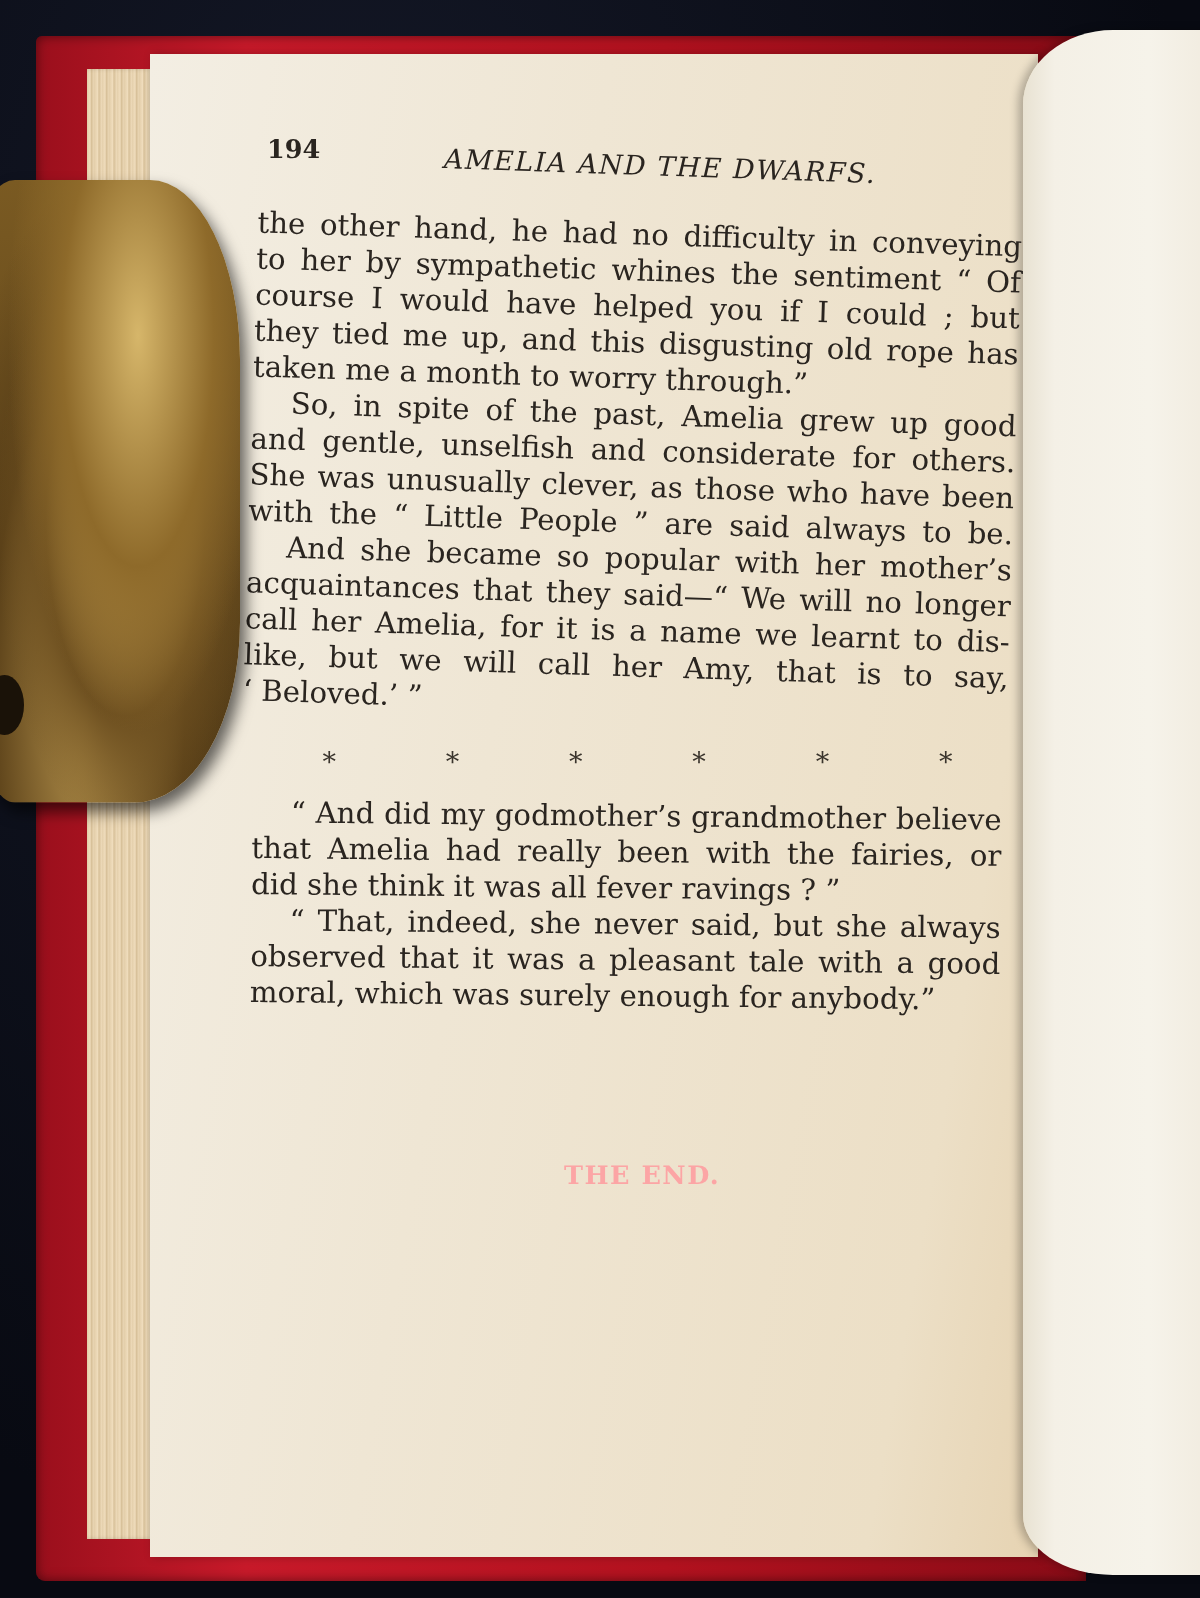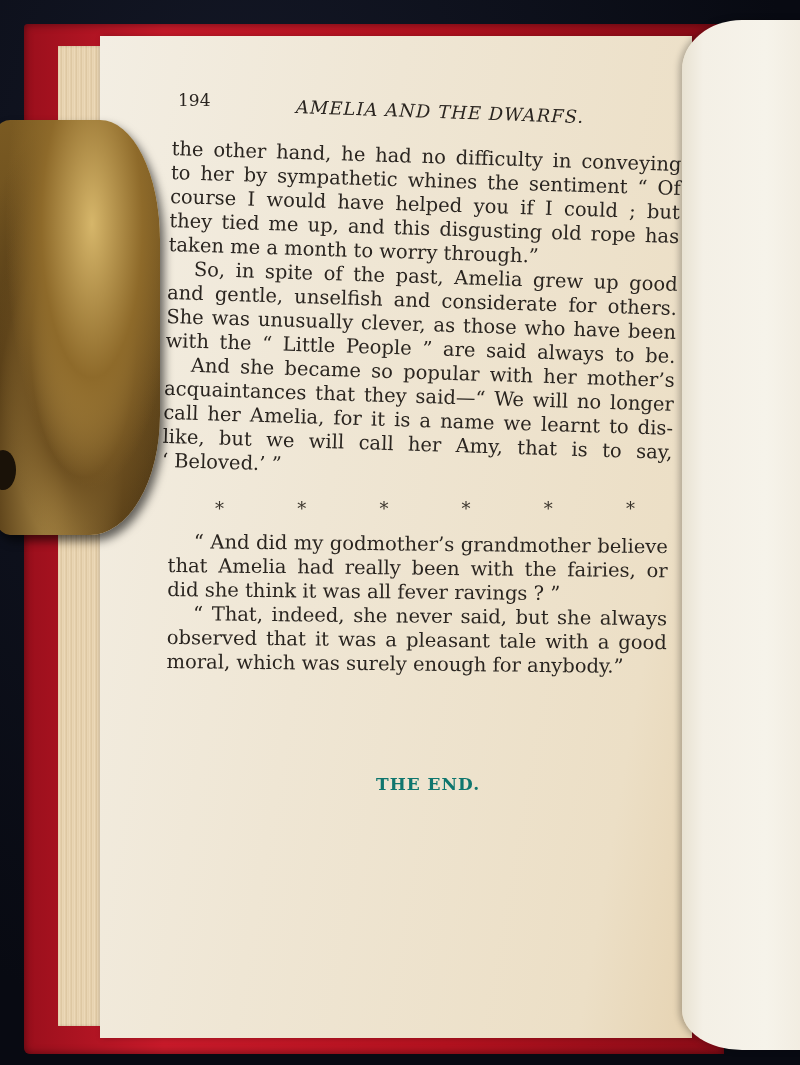--- a/index.html
+++ b/index.html
@@ -52,21 +52,21 @@
   }
   .clip .hole {
     position:absolute; left:0px; top:330px; width:26px; height:40px;
     background:#1a1208; border-radius:50%;
   }
   .text {
     position:absolute; color:#2a2520;
     font-family:"DejaVu Serif", serif;
     white-space:nowrap;
   }
-  .folio { left:178px; top:90px; font-size:17px; font-weight:normal; }
+  .folio { left:178px; top:90px; font-size:17px; font-weight:bold; }
   .running-head { left:296px; top:96px; font-size:18px; font-style:italic; letter-spacing:1px; transform:rotate(2deg); transform-origin:left center; }
   .body-lines {
     position:absolute; left:172px; top:137px; width:510px;
     font-size:19.5px; line-height:24px; color:#2a2520;
     transform:rotate(1.8deg); transform-origin:left top;
   }
   .body-lines .ln { display:block; white-space:nowrap; text-align:justify; text-align-last:justify; }
   .body-lines .ln.last { text-align-last:left; }
   .body-lines .ln.indent { padding-left:26px; }
   .body-lines2 {
@@ -76,21 +76,21 @@
   }
   .body-lines2 .ln { display:block; white-space:nowrap; text-align:justify; text-align-last:justify; }
   .body-lines2 .ln.last { text-align-last:left; }
   .body-lines2 .ln.indent { padding-left:26px; }
   .stars {
     position:absolute; left:215px; top:498px; width:420px;
     display:flex; justify-content:space-between; font-size:18px; color:#3a342c;
   }
   .the-end {
     position:absolute; left:376px; top:774px; font-size:17px; font-weight:bold;
-    letter-spacing:1px; color:#0f766e;
+    letter-spacing:1px; color:#fca5a5;
   }
 </style>
 </head>
 <body>
 
 <div class="cloth"></div>
 <div class="cover"></div>
 <div class="edges"></div>
 <div class="page"></div>
 <div class="right-page"></div>

